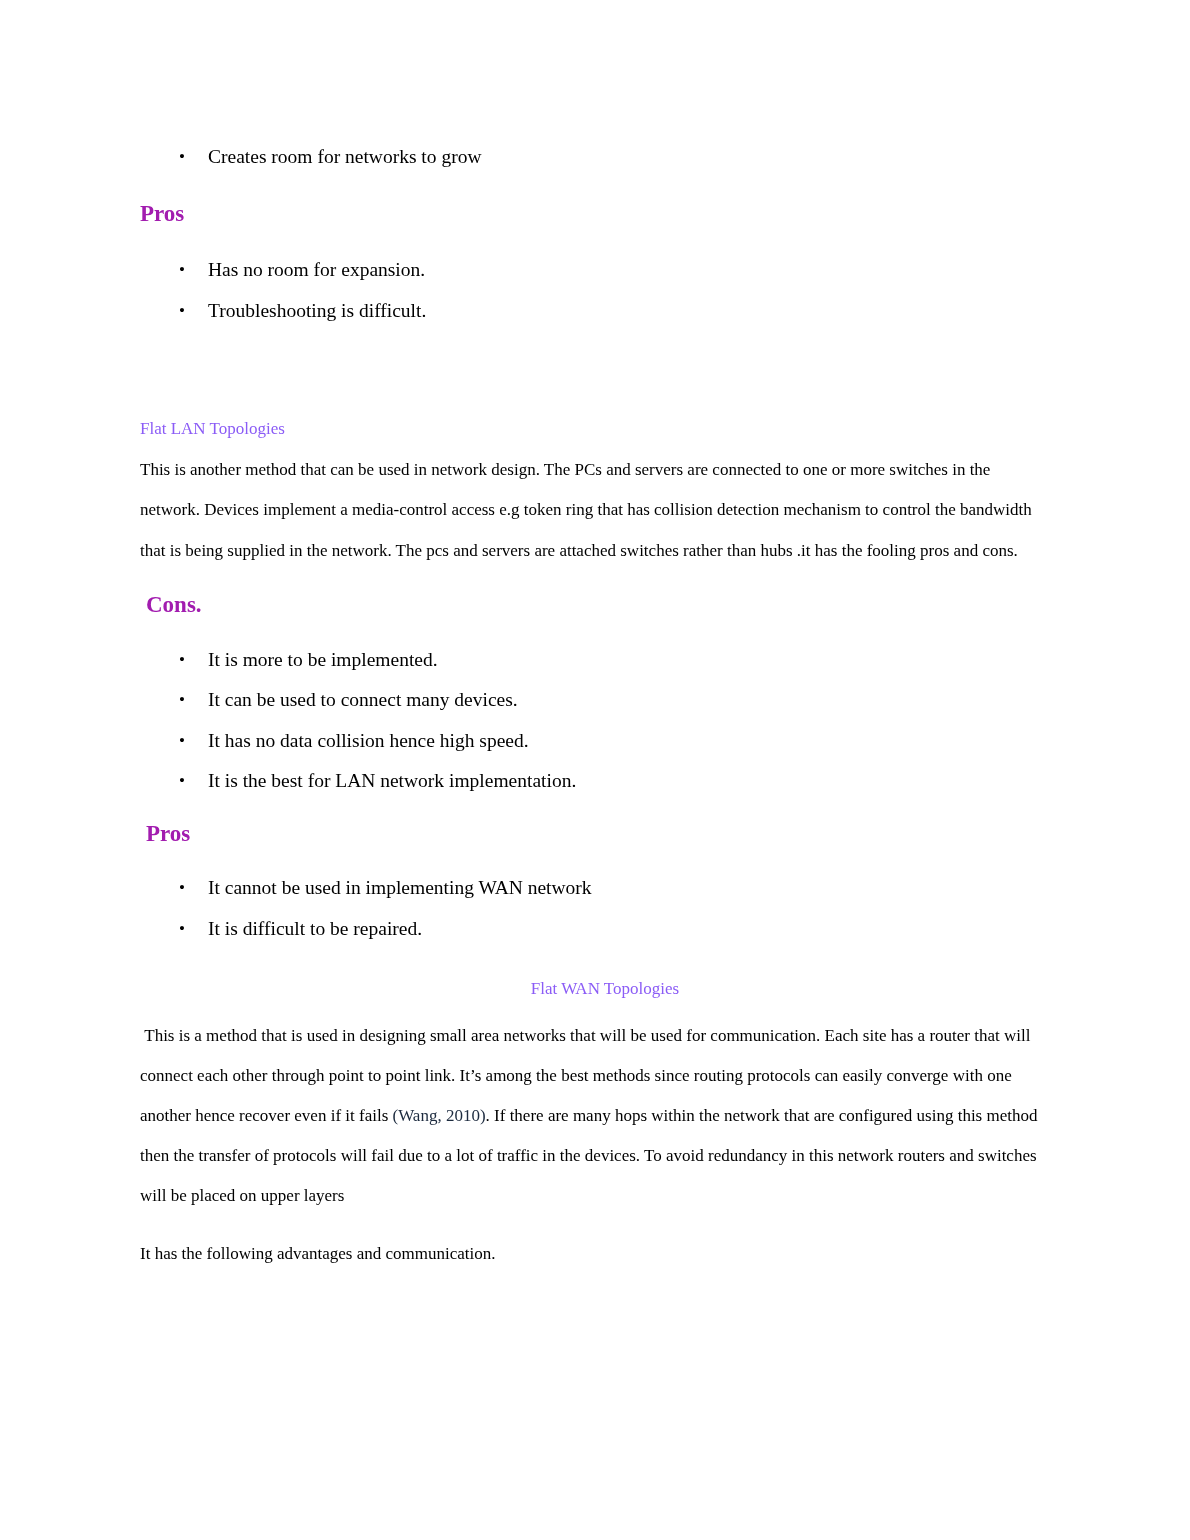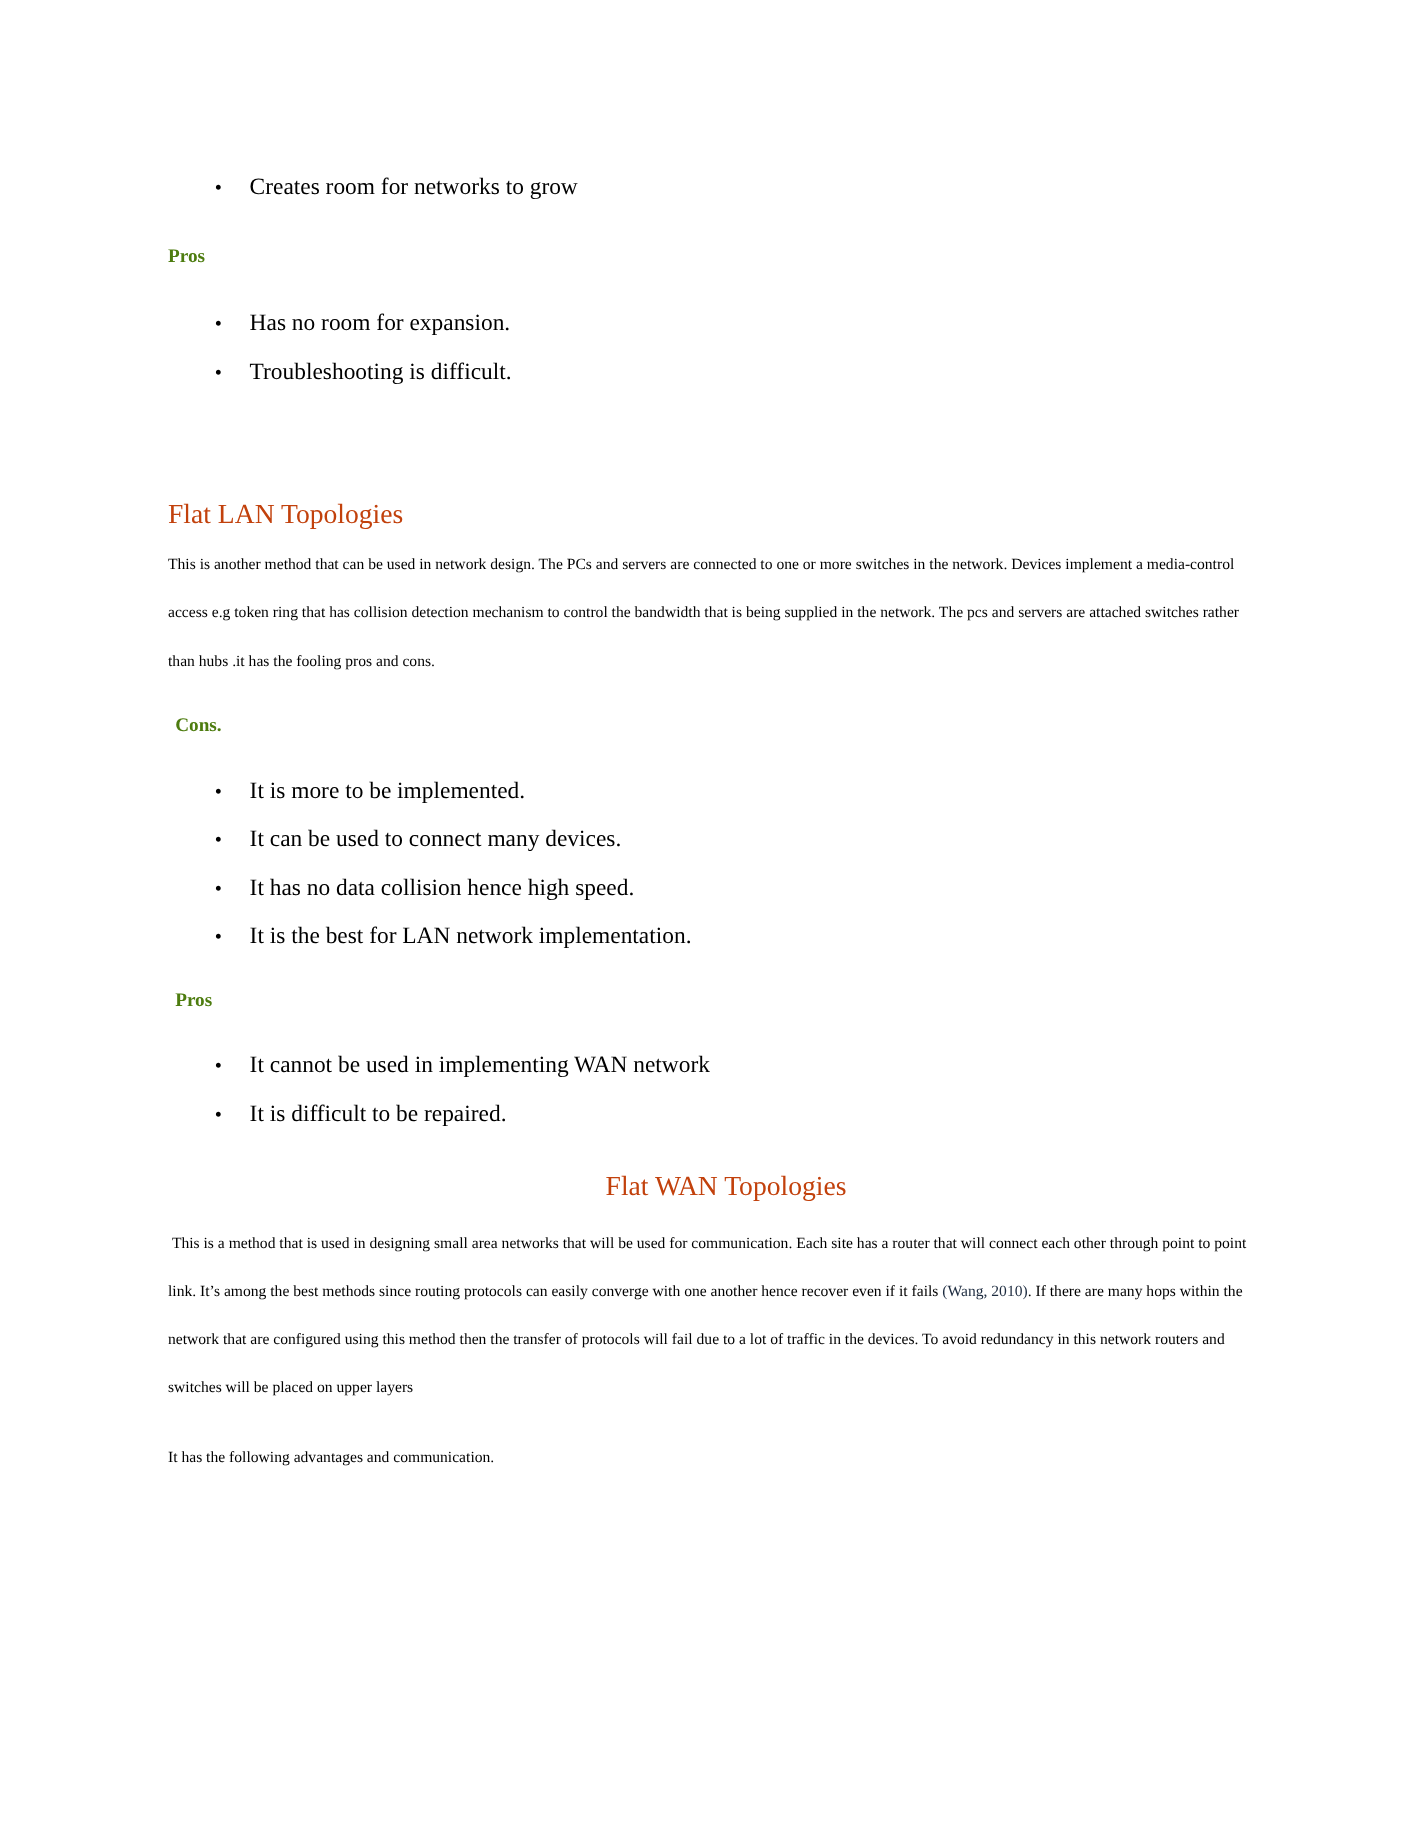--- a/index.html
+++ b/index.html
@@ -21,44 +21,44 @@
   }
   .content {
     position: absolute;
     left: 140px;
     top: 0;
     width: 908px;
   }
 
   
   .para {
-    font-size: 13px;
+    font-size: 17px;
     line-height: 40.5px;
     text-align: left;
     margin: 0;
     color: #000000;
     white-space: pre-wrap;
   }
   .para.tight { line-height: 40px; }
 
   .heading {
-    font-size: 23px;
+    font-size: 17px;
     line-height: 40.5px;
     margin: 0;
     font-weight: normal;
-    color: #c2410c;
+    color: #8b5cf6;
   }
   .heading.indent { padding-left: 22px; text-align: center; }
 
   .subhead {
-    font-size: 16px;
+    font-size: 23px;
     line-height: 40.5px;
     margin: 0;
     font-weight: bold;
-    color: #4d7c0f;
+    color: #a21caf;
   }
   .subhead.indent { padding-left: 6px; }
 
   
   .bullets {
     list-style: none;
     margin: 0;
     padding: 0;
   }
   .bullets li {

